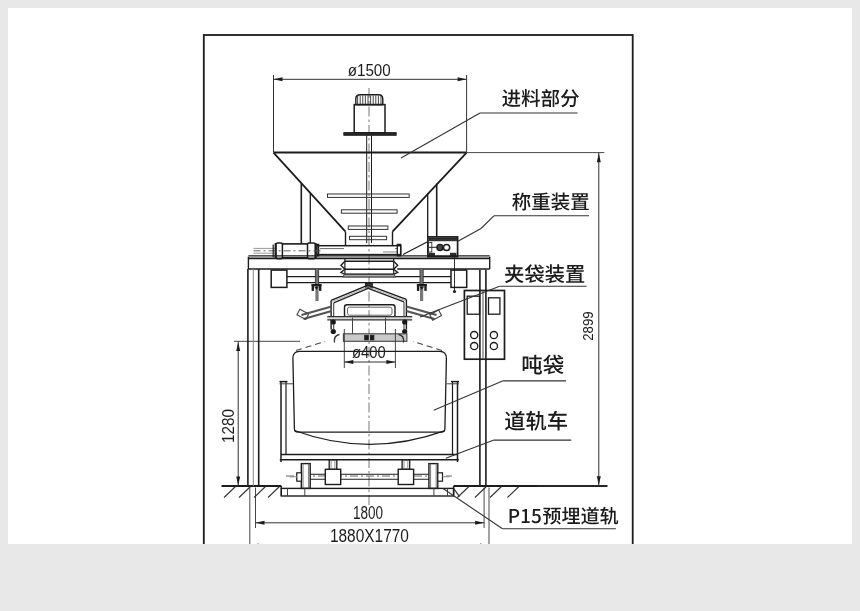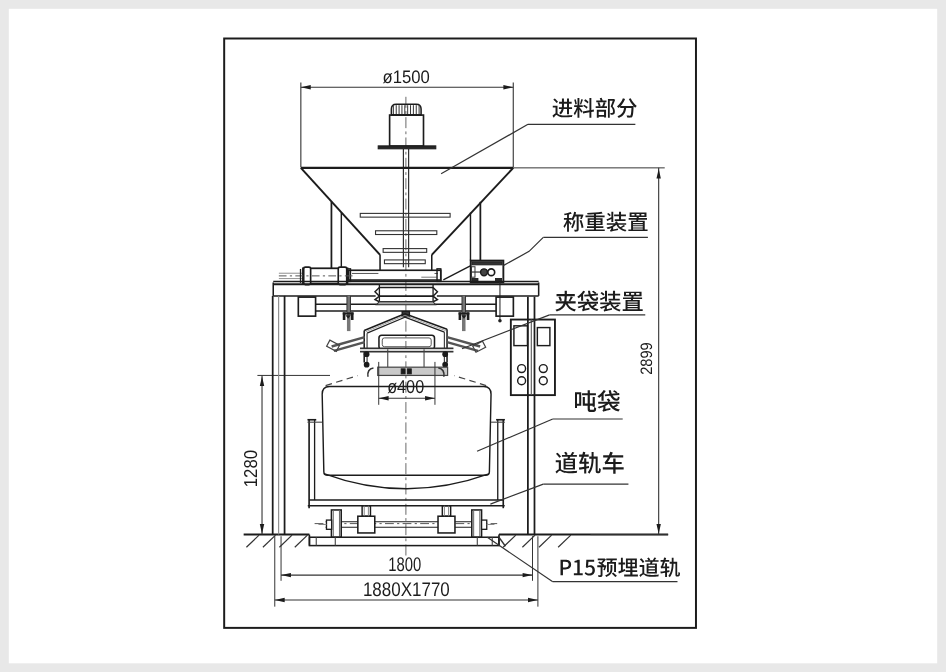--- a/index.html
+++ b/index.html
@@ -1,16 +1,16 @@
 <!DOCTYPE html>
 <html><head>
 <meta charset="utf-8">
 <style>
 html,body{margin:0;padding:0;background:#e8e8e8;}
-.page{position:relative;width:860px;height:611px;background:#e8e8e8;}
+.page{position:relative;width:860px;height:544px;background:#e8e8e8;}
 .inner{position:absolute;left:8px;top:8px;width:844px;height:595px;background:#ffffff;}
 svg{position:absolute;left:0;top:0;}
 text{font-family:"Liberation Sans",sans-serif;}
 </style>
 </head>
 <body>
 <div class="page">
 <div class="inner"></div>
 <svg width="860" height="611" viewBox="0 0 860 611">
 <rect x="203.8" y="35" width="428.9" height="535.8" stroke="#1c1c1c" stroke-width="1.8" fill="none"></rect>

